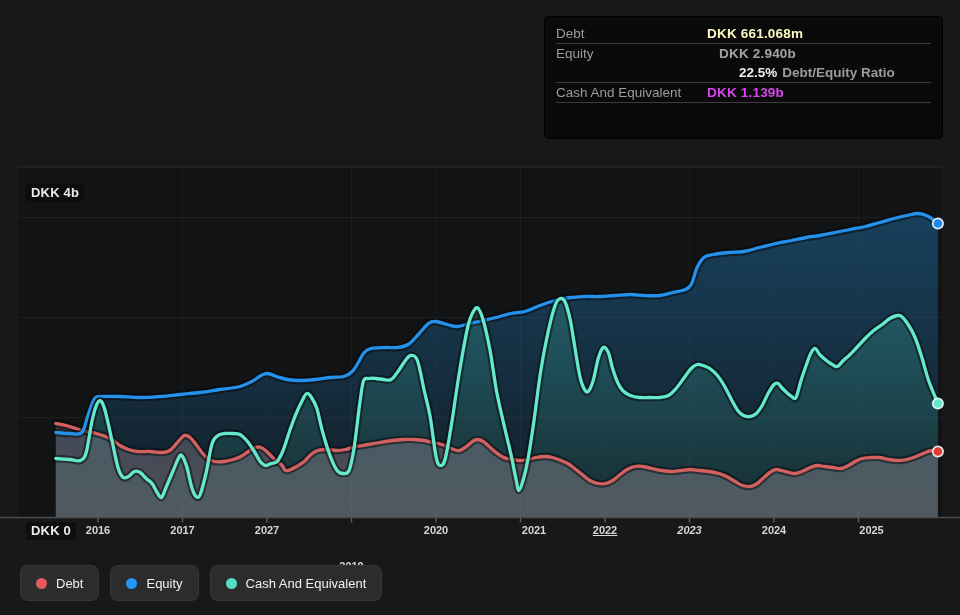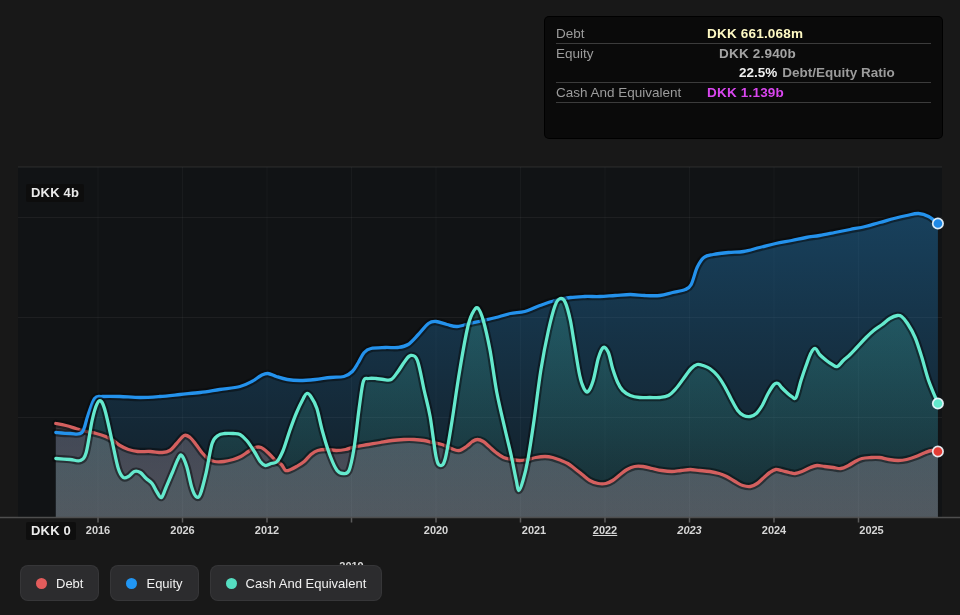--- a/index.html
+++ b/index.html
@@ -90,22 +90,22 @@
       <circle cx="937.9" cy="223.5" r="5.2" fill="#1e88e5" stroke="rgba(240,248,255,0.9)" stroke-width="1.7"></circle>
       <circle cx="937.9" cy="403.5" r="5.2" fill="#62e8cc" stroke="rgba(240,248,255,0.9)" stroke-width="1.7"></circle>
       <circle cx="937.9" cy="451.5" r="5.2" fill="#e23c35" stroke="rgba(240,248,255,0.9)" stroke-width="1.7"></circle>
     </svg>
 
   <div class="ylabel" id="ylabel-top">DKK 4b</div>
   <div class="ylabel" id="ylabel-bottom">DKK 0</div>
 
   <div id="x-labels">
       <div class="xlab" style="left: 98px;">2016</div>
-      <div class="xlab" style="left: 182.5px;">2026</div>
-      <div class="xlab" style="left: 267px;">2012</div>
+      <div class="xlab" style="left: 182.5px;">2017</div>
+      <div class="xlab" style="left: 267px;">2027</div>
       <div class="xlab" style="left: 351.5px; margin-top: 36px;">2019</div>
       <div class="xlab" style="left: 436px;">2020</div>
       <div class="xlab" style="left: 534px; text-align: right;">2021</div>
       <div class="xlab" style="left: 605px; text-decoration: underline;">2022</div>
       <div class="xlab" style="left: 689.5px; font-style: italic;">2023</div>
       <div class="xlab" style="left: 774px;">2024</div>
       <div class="xlab" style="left: 858.5px; margin-left: 13px;">2025</div>
     </div>
 
   <div id="tooltip">

